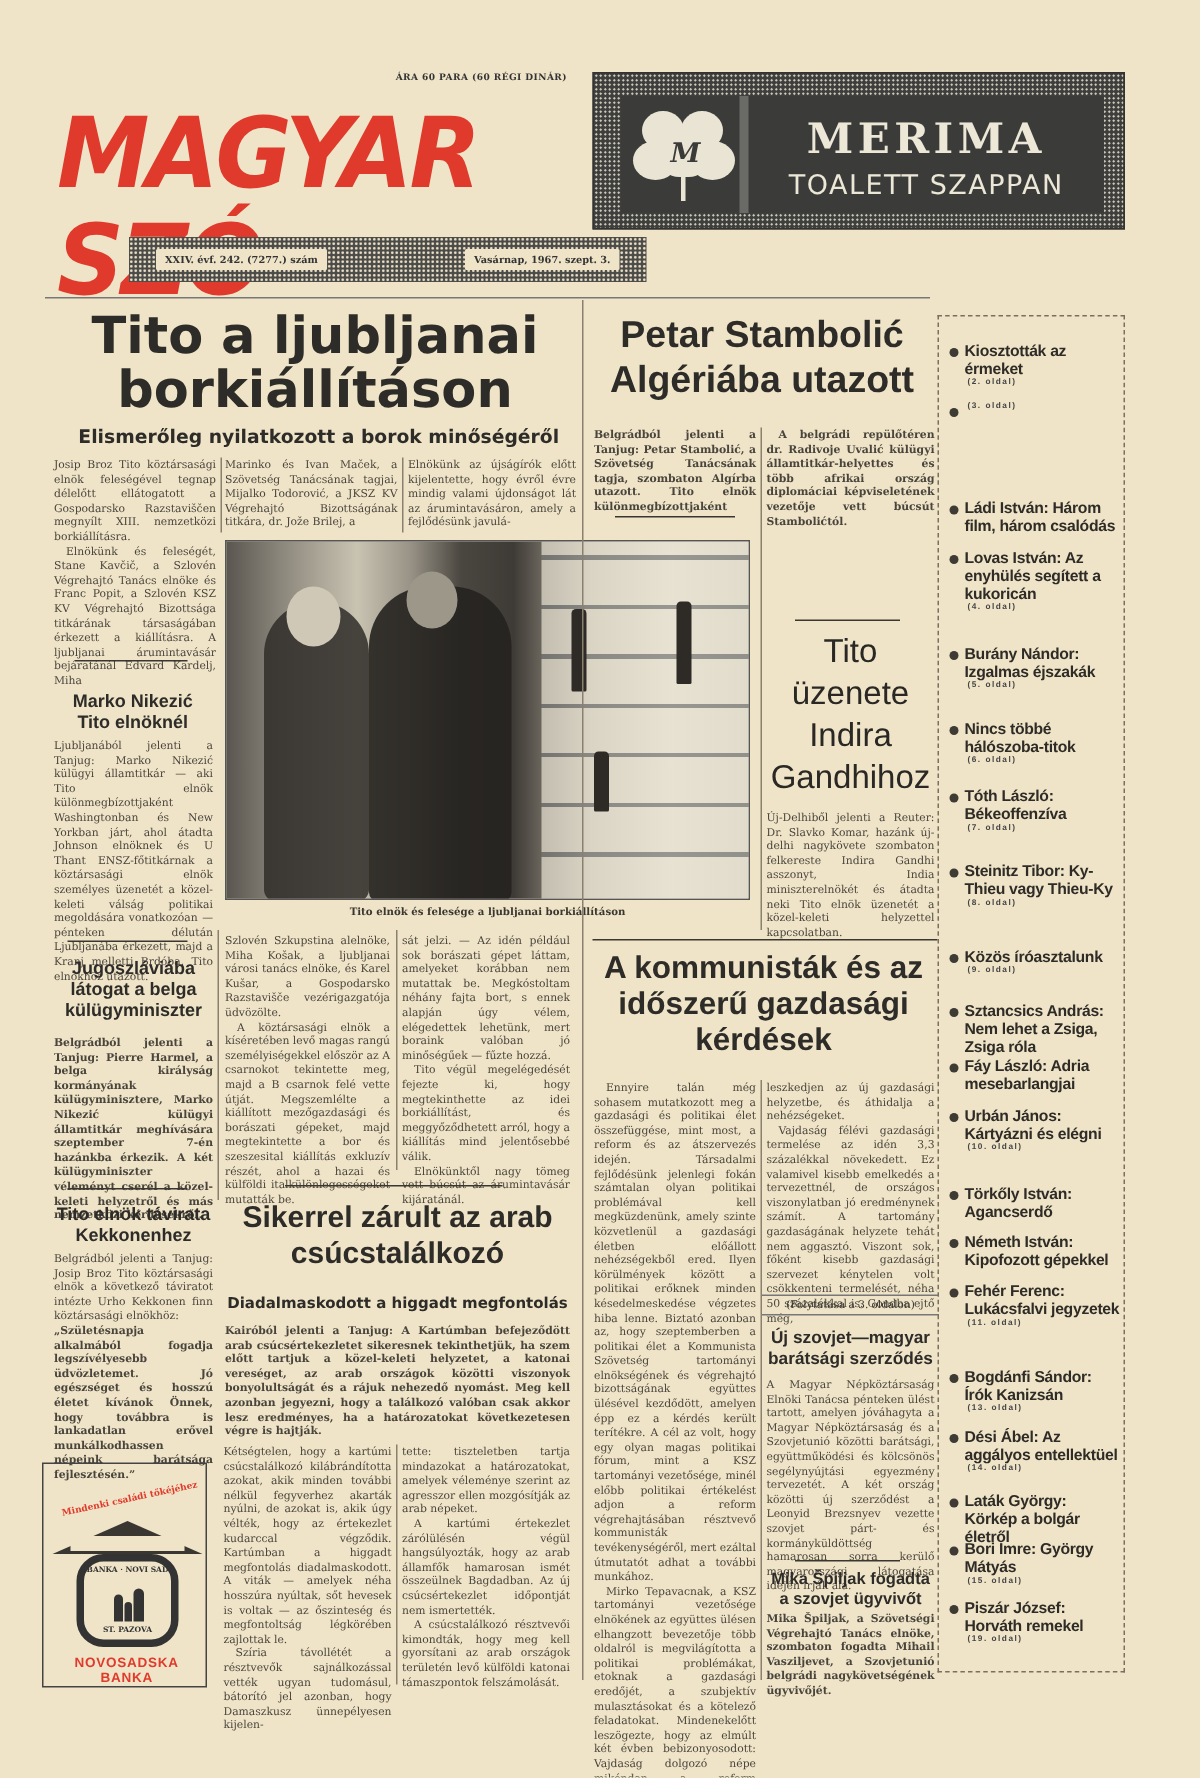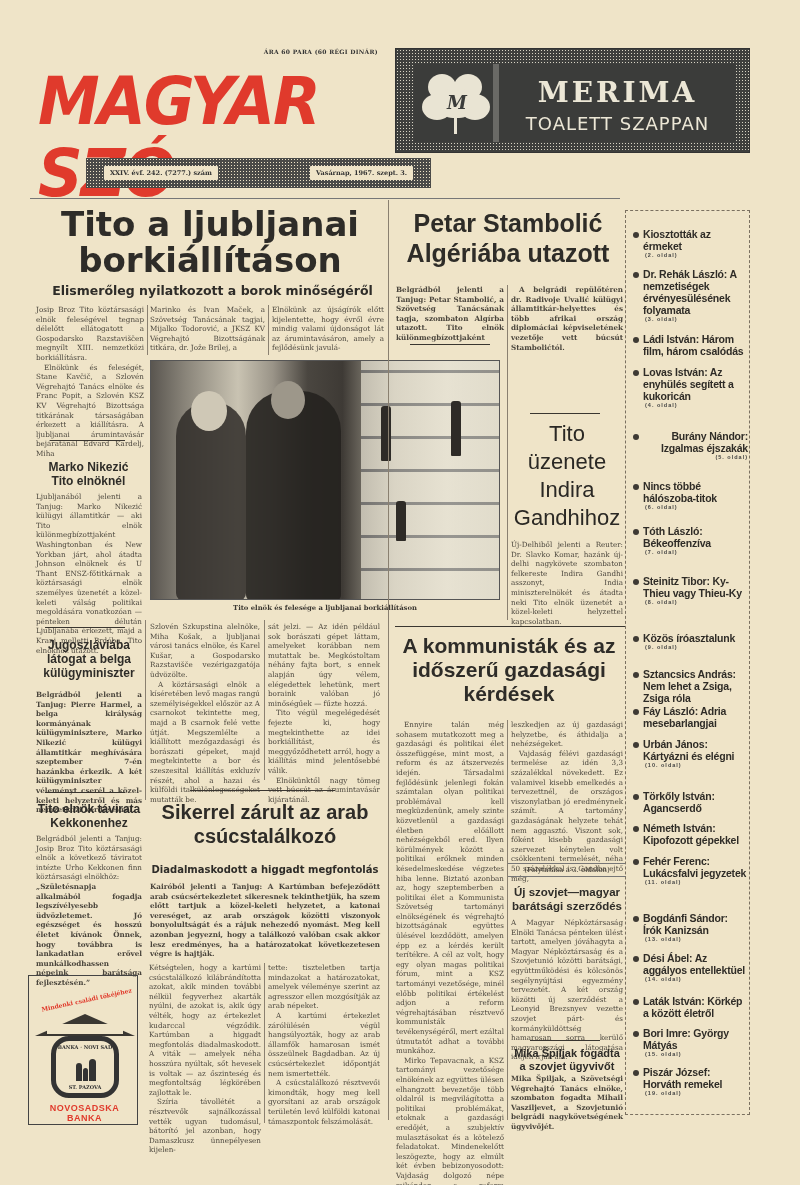--- a/index.html
+++ b/index.html
@@ -239,34 +239,33 @@
 
 <div class="abs sidebar-box"></div>
 <div id="sidebar-items">
     <div class="abs side-item" style="left: 633px; top: 228px;">
       <span class="bullet"></span>
       <div class="title">Kiosztották az érmeket</div>
       <div class="page">(2. oldal)</div>
     </div>
     <div class="abs side-item" style="left: 633px; top: 268px;">
       <span class="bullet"></span>
-      <div class="title">Dr. Rehák László: A nemzetiségek érvényesülésének folyamata</div>
       <div class="page">(3. oldal)</div>
     </div>
     <div class="abs side-item" style="left: 633px; top: 333px;">
       <span class="bullet"></span>
       <div class="title">Ládi István: Három film, három csalódás</div>
       <div class="page"></div>
     </div>
     <div class="abs side-item" style="left: 633px; top: 366px;">
       <span class="bullet"></span>
       <div class="title">Lovas István: Az enyhülés segített a kukoricán</div>
       <div class="page">(4. oldal)</div>
     </div>
-    <div class="abs side-item" style="left: 633px; top: 430px; text-align: right;">
+    <div class="abs side-item" style="left: 633px; top: 430px;">
       <span class="bullet"></span>
       <div class="title">Burány Nándor: Izgalmas éjszakák</div>
       <div class="page">(5. oldal)</div>
     </div>
     <div class="abs side-item" style="left: 633px; top: 480px;">
       <span class="bullet"></span>
       <div class="title">Nincs többé hálószoba-titok</div>
       <div class="page">(6. oldal)</div>
     </div>
     <div class="abs side-item" style="left: 633px; top: 525px;">
@@ -319,21 +318,21 @@
       <div class="title">Bogdánfi Sándor: Írók Kanizsán</div>
       <div class="page">(13. oldal)</div>
     </div>
     <div class="abs side-item" style="left: 633px; top: 952px;">
       <span class="bullet"></span>
       <div class="title">Dési Ábel: Az aggályos entellektüel</div>
       <div class="page">(14. oldal)</div>
     </div>
     <div class="abs side-item" style="left: 633px; top: 995px;">
       <span class="bullet"></span>
-      <div class="title">Laták István: Körkép a között életről</div>
+      <div class="title">Laták György: Körkép a bolgár életről</div>
       <div class="page"></div>
     </div>
     <div class="abs side-item" style="left: 633px; top: 1027px;">
       <span class="bullet"></span>
       <div class="title">Bori Imre: György Mátyás</div>
       <div class="page">(15. oldal)</div>
     </div>
     <div class="abs side-item" style="left: 633px; top: 1066px;">
       <span class="bullet"></span>
       <div class="title">Piszár József: Horváth remekel</div>

